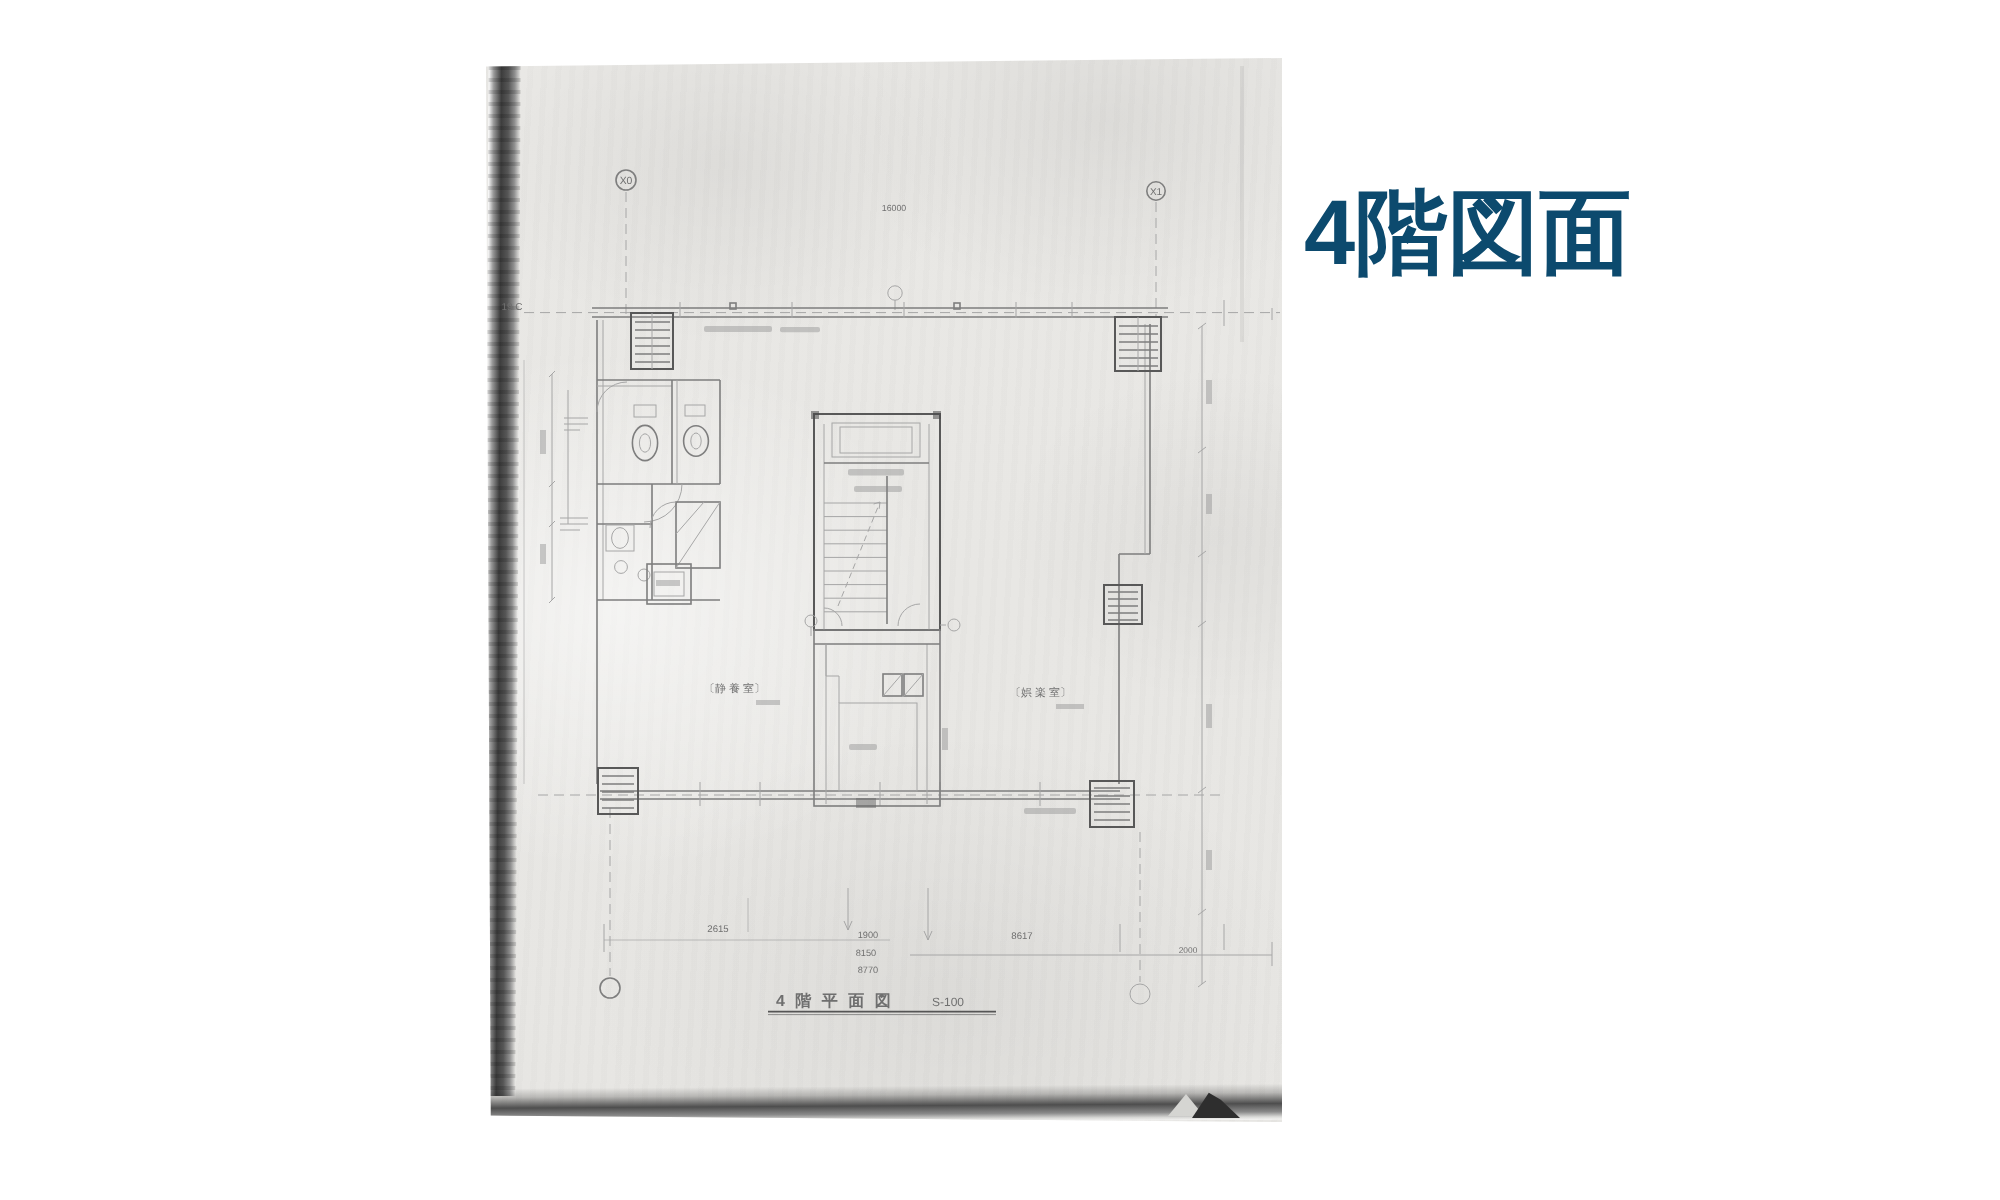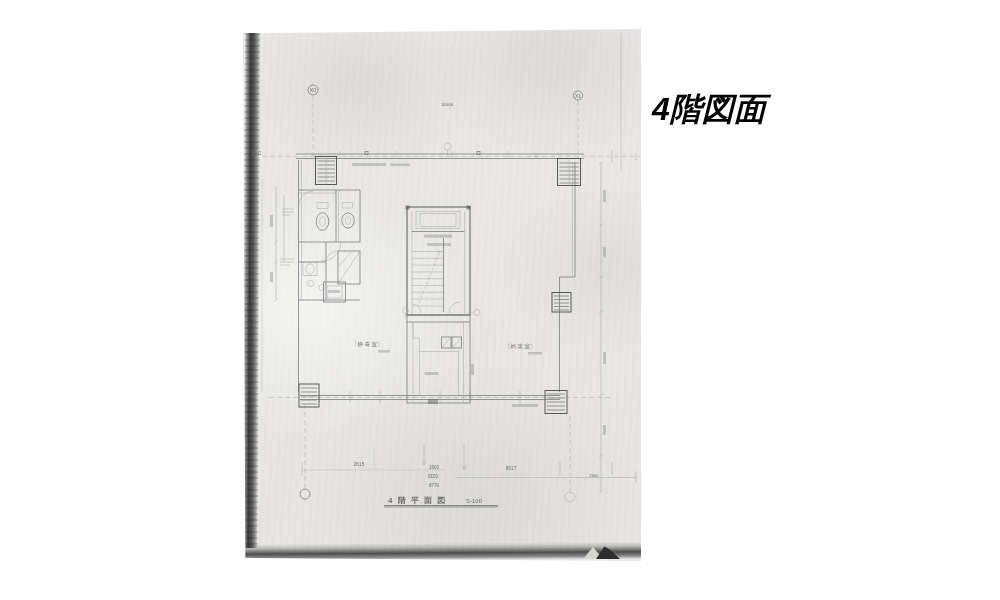--- a/index.html
+++ b/index.html
@@ -31,22 +31,22 @@
   
   svg.plan{position:absolute;left:0;top:0;pointer-events:none;}
   .ln{stroke:#7e7e7e;stroke-width:.8;fill:none;}
   .hv{stroke:#585858;stroke-width:1;fill:none;}
   .ft{stroke:#a6a6a6;stroke-width:.5;fill:none;}
   .ds{stroke-dasharray:5 3;}
   .ds2{stroke-dasharray:3 2;}
   .smudge{fill:#9a9a9a;opacity:.5;}
   text{fill:#6f6f6f;font-family:"Liberation Sans",sans-serif;}
   
-  .caption{position:absolute;left:652px;top:92px;font-size:32px;font-weight:700;color:#000000;
-    line-height:1.08;letter-spacing:0;white-space:nowrap;font-style:italic;}
+  .caption{position:absolute;left:652px;top:92px;font-size:46px;font-weight:700;color:#0c4a6e;
+    line-height:1.08;letter-spacing:0;white-space:nowrap;}
 </style>
 </head>
 <body>
 
 <div class="canvas">
 
   <div class="paper">
     <div class="spine"></div>
     <div class="bottom-edge"></div>
     <div class="edge-notch"></div>

